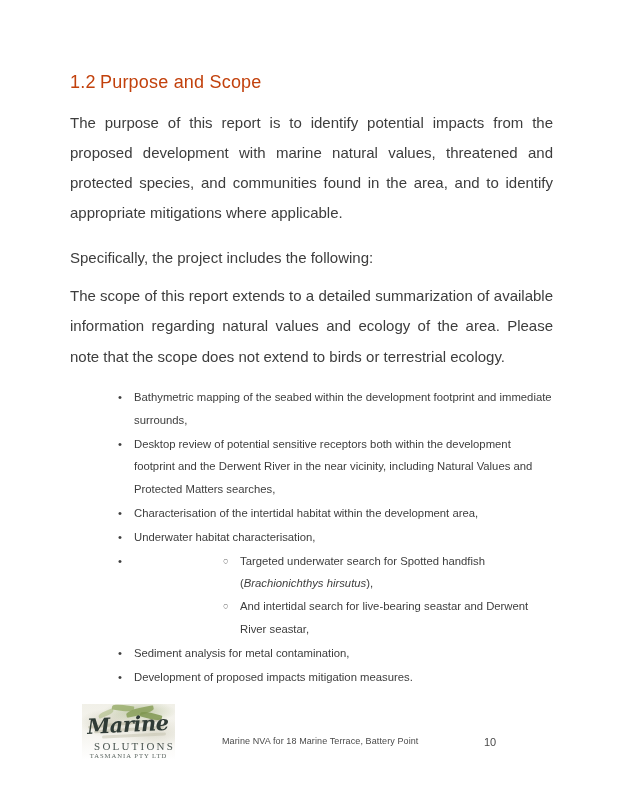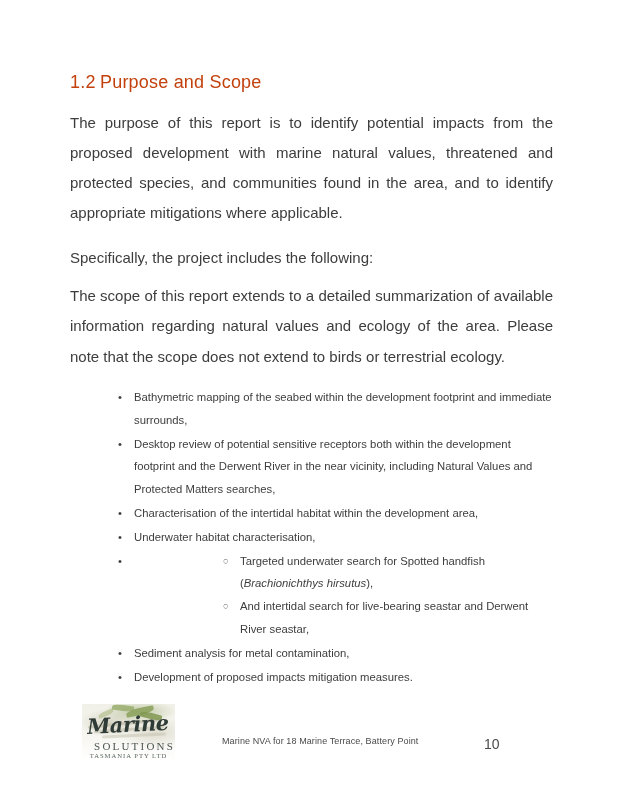--- a/index.html
+++ b/index.html
@@ -204,21 +204,21 @@
     left: 222px;
     top: 36px;
     font-size: 9px;
     color: #4a4a4a;
     letter-spacing: 0.1px;
   }
   .footer-pageno {
     position: absolute;
     left: 484px;
     top: 36px;
-    font-size: 14px;
+    font-size: 11px;
     color: #4a4a4a;
   }
 </style>
 </head>
 <body>
 
 <div class="page">
 
   <div class="content">
 

